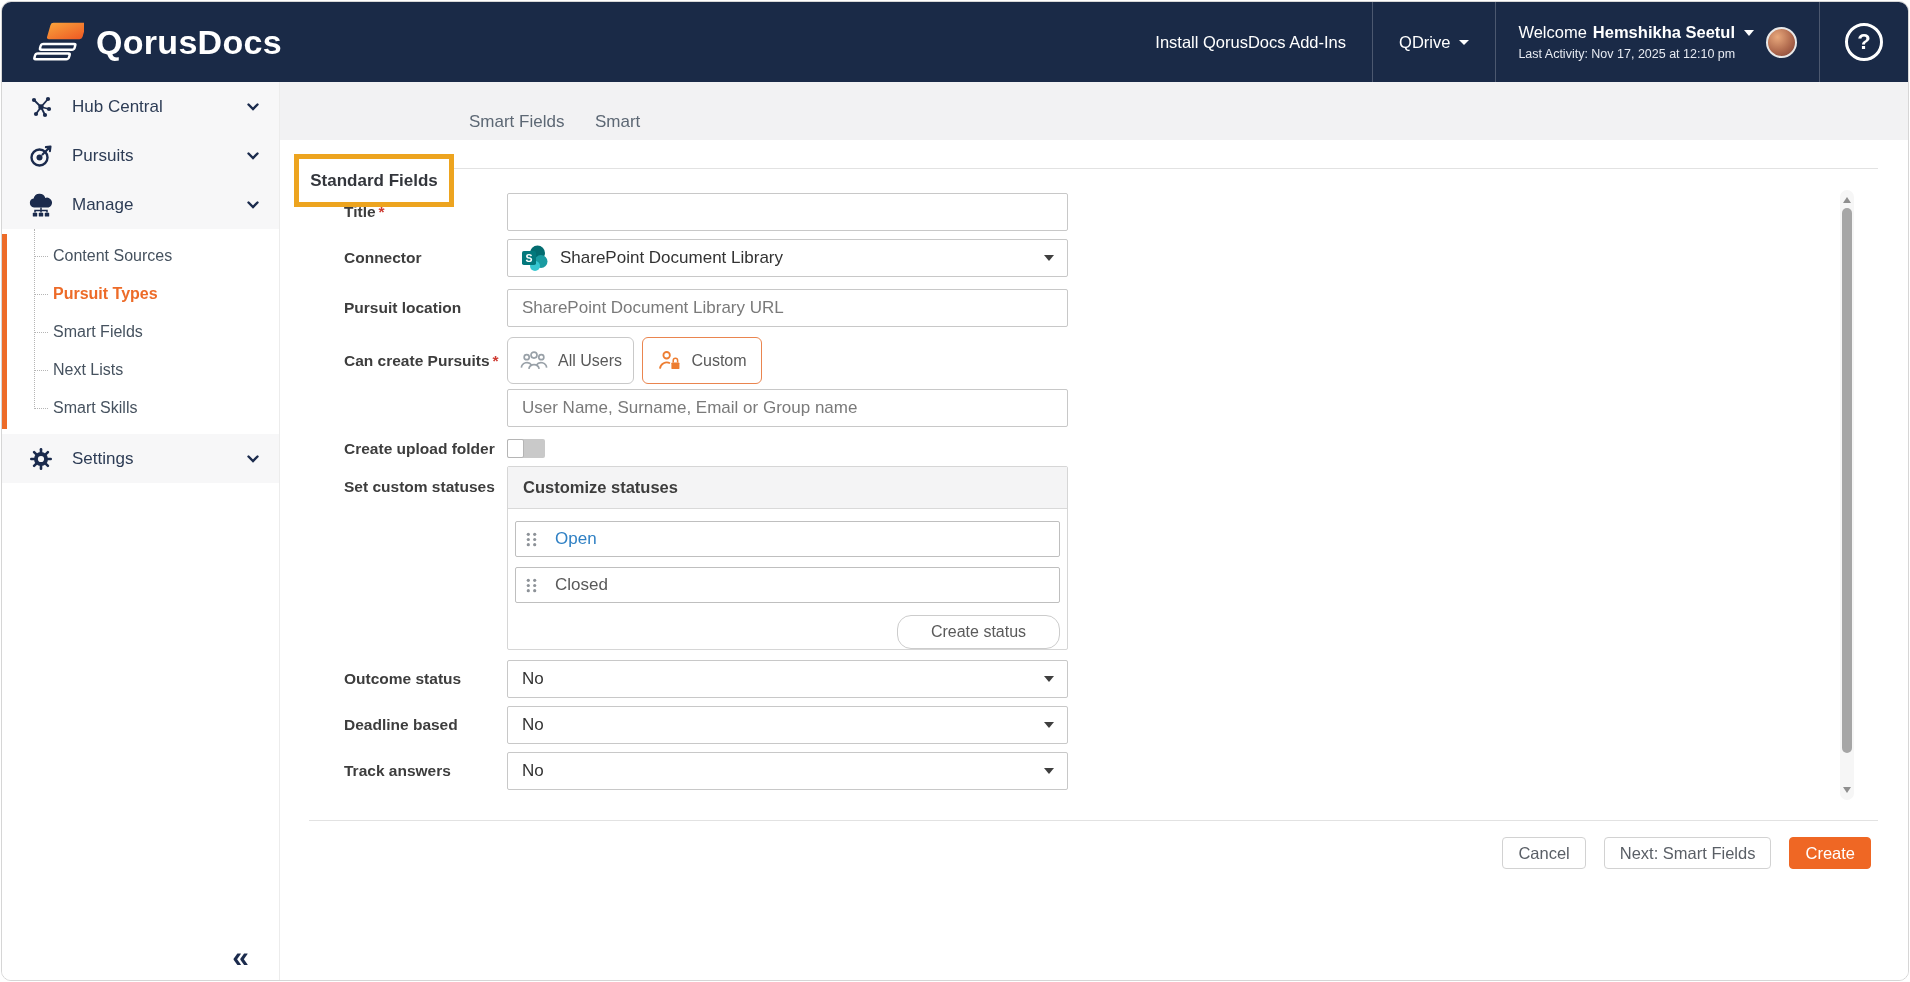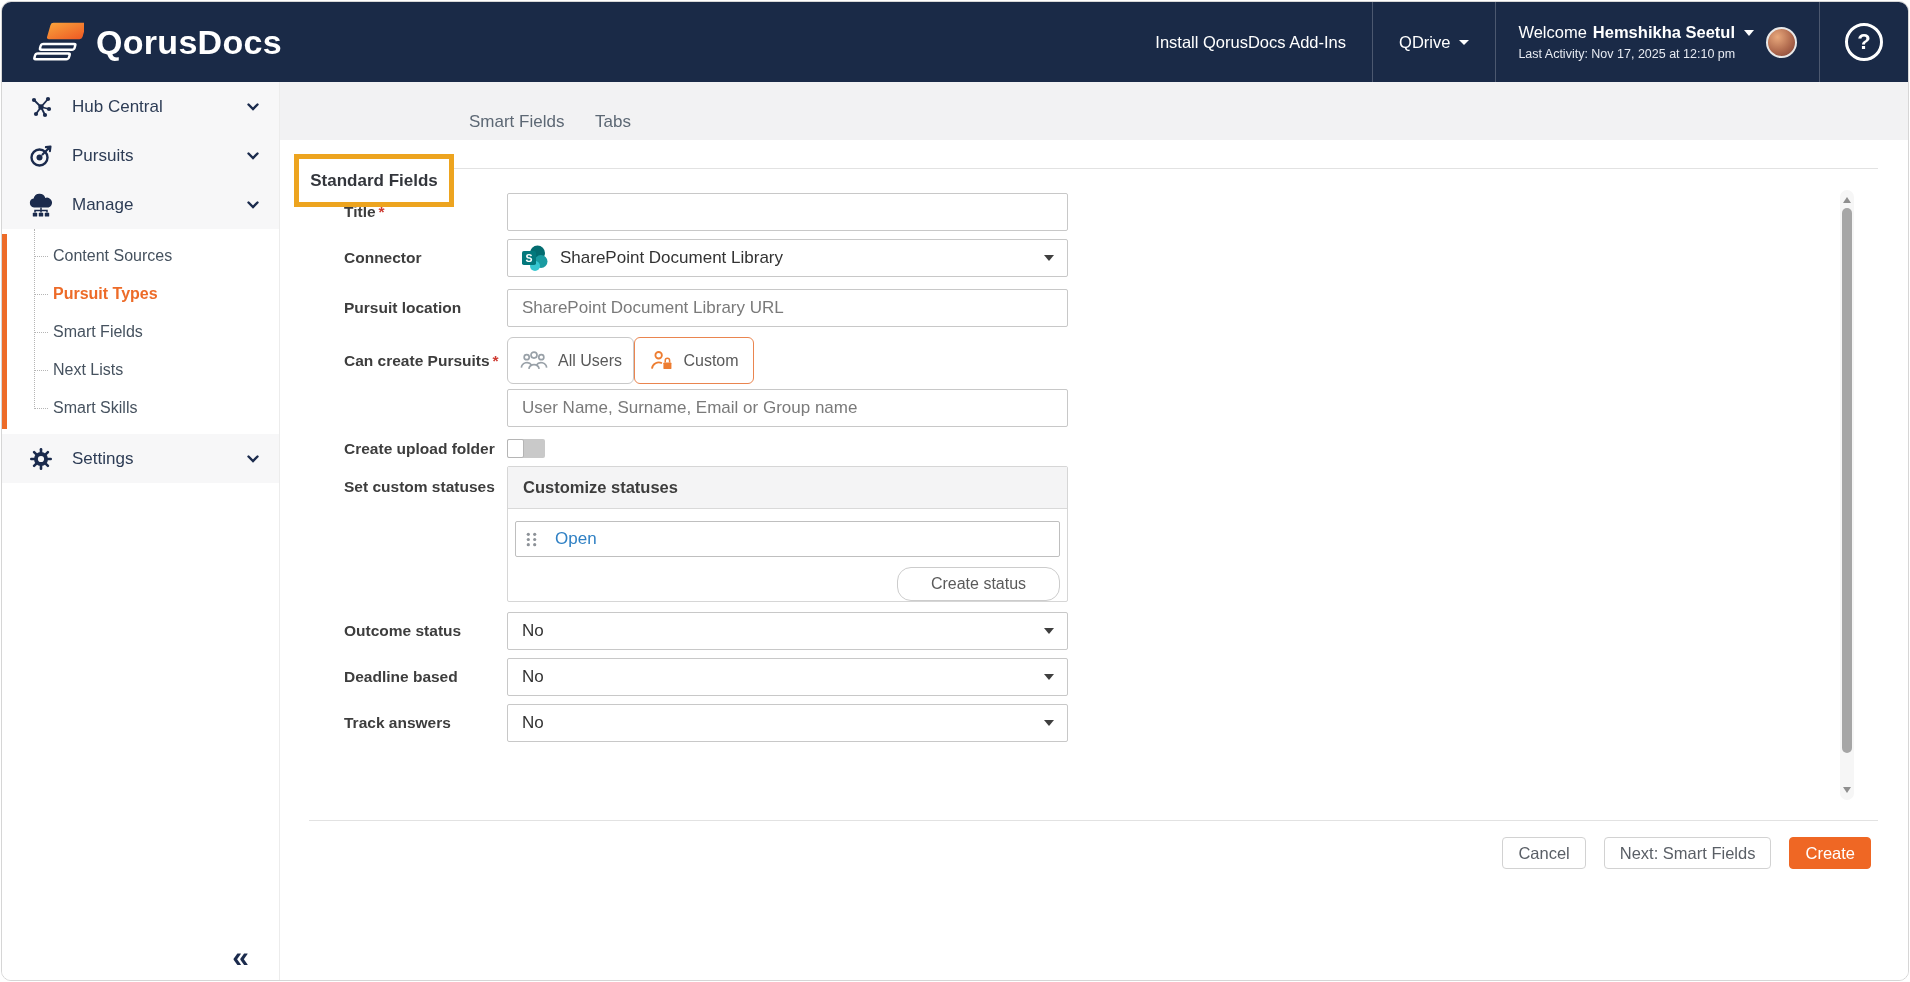--- a/index.html
+++ b/index.html
@@ -57,21 +57,21 @@
   .frow.top-align { align-items:flex-start; }
   .flabel { width:163px; flex-shrink:0; font-size:15.5px; font-weight:700; color:#3d3d3d; }
   .req { color:#ce3b32; margin-left:3px; font-weight:700; }
   .ffield { width:561px; }
   .inp { width:561px; height:38px; border:1px solid #c8c8c8; border-radius:2px; padding:0 14px; font-size:17px; color:#333; font-family:inherit; background:#fff; }
   .inp::placeholder { color:#7a7a7a; opacity:1; }
   .sel { width:561px; height:38px; border:1px solid #c8c8c8; border-radius:2px; display:flex; align-items:center; padding:0 14px; font-size:17px; color:#333; position:relative; cursor:pointer; background:#fff; }
   .sel .caret-d { position:absolute; right:13px; top:50%; margin-top:-3px; width:0; height:0; border-left:5.5px solid transparent; border-right:5.5px solid transparent; border-top:6.5px solid #3f3f3f; }
   .sp-ic { margin-right:12px; display:flex; }
 
-  .seg-row { display:flex; }
+  .seg-row { display:flex; gap:8px; }
   .seg-btn { height:47px; border:1px solid #c9c9c9; border-radius:6px; background:#fff; display:flex; align-items:center; justify-content:center; gap:9px; font-size:16px; color:#595959; cursor:pointer; font-family:inherit; }
   .seg-all { width:127px; }
   .seg-custom { width:120px; border:1.5px solid #ea854f; }
 
   .toggle { width:38px; height:19px; background:#c9c9c9; border-radius:2px; position:relative; cursor:pointer; }
   .toggle .knob { position:absolute; left:0; top:0; width:17px; height:19px; background:#fff; border:1px solid #b5b5b5; border-radius:2px; }
 
   .panel { width:561px; border:1px solid #d6d6d6; border-radius:2px; background:#fff; }
   .panel-hdr { height:42px; background:#f4f4f5; border-bottom:1px solid #d9d9d9; display:flex; align-items:center; padding:0 15px; font-size:16.5px; font-weight:700; color:#3d3d3d; }
   .panel-body { padding:12px 7px 0; }
@@ -266,21 +266,21 @@
       <div class="collapse">«</div>
     </div>
 
     <div class="main">
 
       <div class="tabstrip">
         <div class="tab" style="left:189px;">
           <span>Smart Fields</span>
         </div>
         <div class="tab" style="left:315px;">
-          <span>Tabs</span>
+          <span>Smart</span>
         </div>
       </div>
       <div class="tab-active">
         <span>Standard Fields</span>
       </div>
       <div class="hl-box"></div>
 
       <div class="content">
         <div class="rule-top"></div>
 
@@ -391,20 +391,35 @@
                             <circle cx="8.7" cy="2.3" r="1.6"></circle>
                           <circle cx="2.3" cy="7.5" r="1.6"></circle>
                             <circle cx="8.7" cy="7.5" r="1.6"></circle>
                           <circle cx="2.3" cy="12.7" r="1.6"></circle>
                             <circle cx="8.7" cy="12.7" r="1.6"></circle>
                         </g>
                       </svg>
                     </span>
                     <span class="st-name st-open">Open</span>
                   </div>
+                  <div class="status-row last">
+                    <span class="drag">
+                      <svg width="11" height="15" viewBox="0 0 11 15">
+                        <g fill="#8d9298">
+                          <circle cx="2.3" cy="2.3" r="1.6"></circle>
+                            <circle cx="8.7" cy="2.3" r="1.6"></circle>
+                          <circle cx="2.3" cy="7.5" r="1.6"></circle>
+                            <circle cx="8.7" cy="7.5" r="1.6"></circle>
+                          <circle cx="2.3" cy="12.7" r="1.6"></circle>
+                            <circle cx="8.7" cy="12.7" r="1.6"></circle>
+                        </g>
+                      </svg>
+                    </span>
+                    <span class="st-name st-closed">Closed</span>
+                  </div>
                   <button class="create-status">Create status</button>
                 </div>
               </div>
             </div>
           </div>
 
           <div class="frow mb8">
             <div class="flabel">
               <span>Outcome status</span>
             </div>

